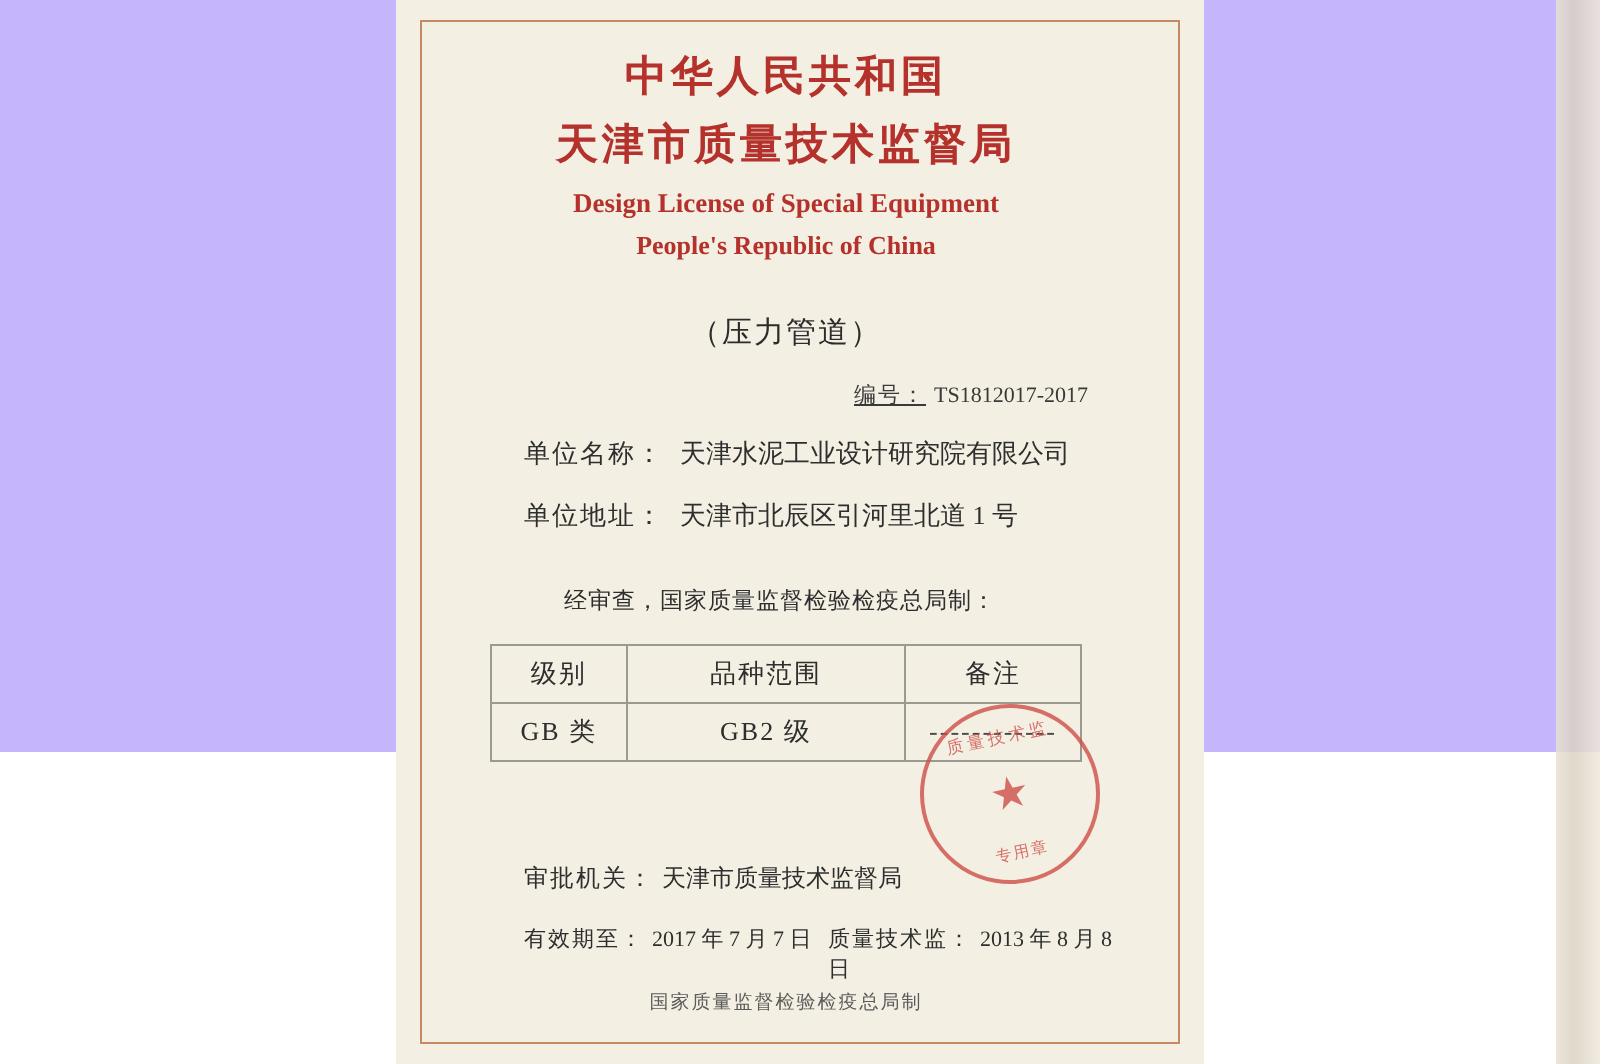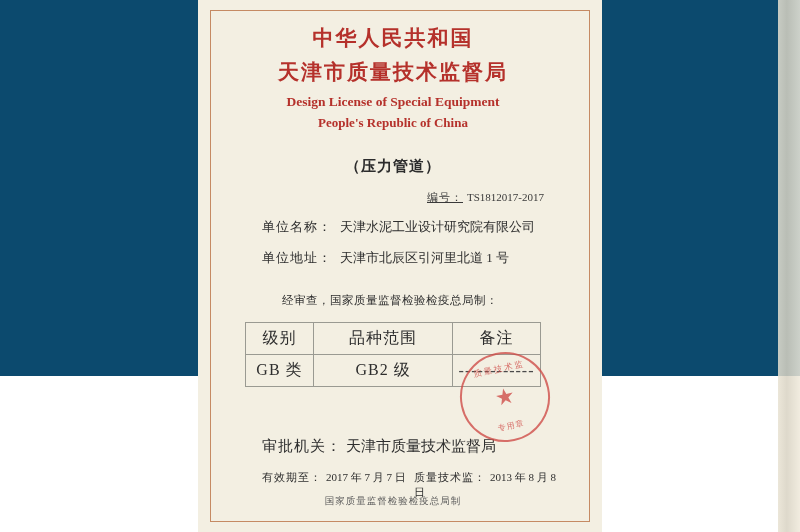--- a/index.html
+++ b/index.html
@@ -10,21 +10,21 @@
     width: 800px;
     height: 532px;
     background: #ffffff;
     font-family: "Liberation Serif", serif;
     overflow: hidden;
   }
   #page {
     position: relative;
     width: 800px;
     height: 376px;
-    background: #0c4a6e;
+    background: #c4b5fd;
   }
   
   .sheet {
     position: absolute;
     left: 198px;
     top: 0px;
     width: 404px;
     height: 532px;
     background: #f3efe2;
     box-sizing: border-box;
@@ -82,21 +82,20 @@
   .title-en2 {
     font-size: 13px;
     margin-top: 5px;
   }
   .category {
     text-align: center;
     font-size: 15px;
     color: #2c2c2c;
     margin-top: 26px;
     letter-spacing: 1px;
-    font-weight: bold;
   }
   .serial-row {
     margin-top: 14px;
     text-align: right;
     padding-right: 18px;
     font-size: 11px;
     color: #3a3a3a;
   }
   .serial-row .label { letter-spacing: 1px; text-decoration: underline; }
   .serial-row .value { margin-left: 4px; }
@@ -115,41 +114,41 @@
     padding-left: 58px;
     font-size: 11.5px;
     color: #2e2e2e;
     letter-spacing: .5px;
   }
 
   table.lic {
     margin: 14px auto 0 auto;
     border-collapse: collapse;
     width: 296px;
-    font-size: 16px;
+    font-size: 13px;
     color: #2e2e2e;
   }
   table.lic th, table.lic td {
     border: 1px solid #9a9a92;
     text-align: center;
     padding: 5px 2px;
     font-weight: normal;
     letter-spacing: 1px;
   }
   table.lic th { height: 16px; }
   table.lic td { height: 18px; }
   .col-a { width: 66px; }
   .col-b { width: 142px; }
   .col-c { width: 88px; }
   .dashes { letter-spacing: 0px; color: #4a4a4a; }
 
   .approval-row {
     margin-top: 50px;
     padding-left: 38px;
-    font-size: 15px;
+    font-size: 12px;
     color: #2e2e2e;
   }
   .bottom-row {
     margin-top: 14px;
     padding-left: 38px;
     font-size: 11px;
     color: #2e2e2e;
     display: flex;
   }
   .bottom-row .left { width: 160px; }

